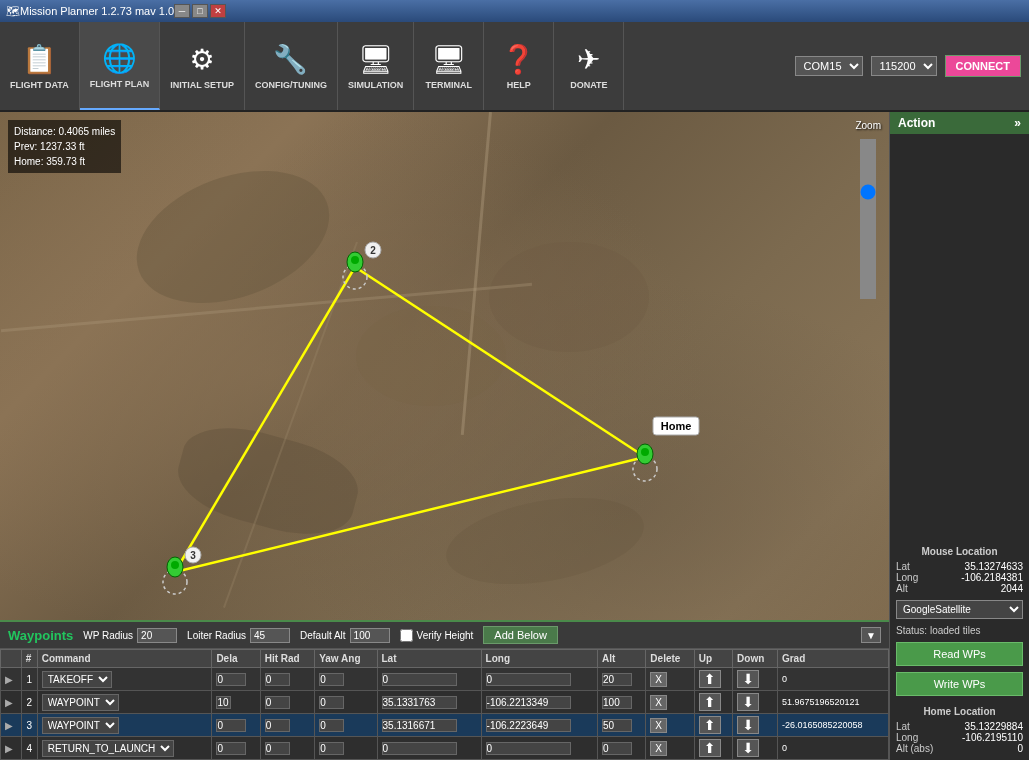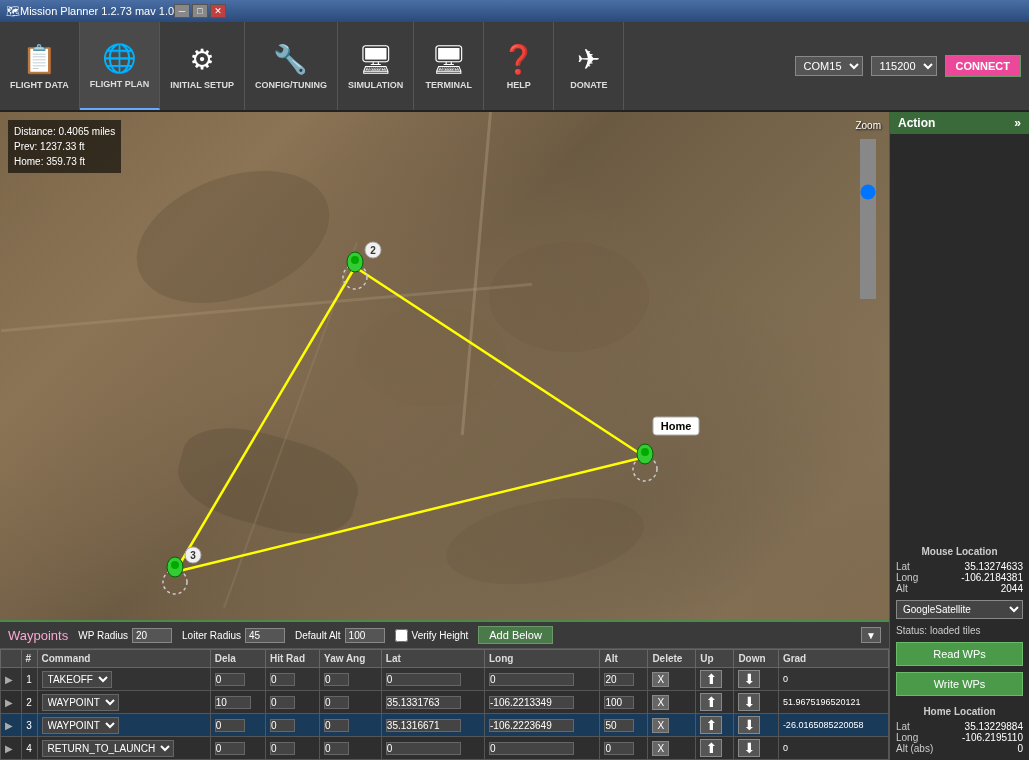--- a/index.html
+++ b/index.html
@@ -162,21 +162,21 @@
     }
 
     #wp-header {
       background: #3a3a3a;
       display: flex;
       align-items: center;
       padding: 4px 8px;
       gap: 10px;
       border-bottom: 1px solid #555;
     }
-    .wp-title { font-size: 13px; font-weight: normal; color: #f9a8d4; }
+    .wp-title { font-size: 13px; font-weight: bold; color: #22c55e; }
     .wp-field { display: flex; align-items: center; gap: 4px; font-size: 10px; }
     .wp-input { background: #555; border: 1px solid #888; color: #fff; width: 40px; padding: 1px 3px; font-size: 10px; }
     .wp-checkbox-label { display: flex; align-items: center; gap: 4px; font-size: 10px; }
     .add-below-btn {
       background: #4a7a4a;
       border: 1px solid #6a9a6a;
       color: #fff;
       padding: 2px 10px;
       cursor: pointer;
       font-size: 11px;
@@ -490,21 +490,21 @@
       <td style="font-size:9px;">0</td>
     </tr>
             <tr>
       <td><button class="expand-btn">▶</button></td>
       <td class="row-num">2</td>
       <td>
         <select class="cmd-select">
           <option>WAYPOINT</option>
         </select>
       </td>
-      <td><input type="text" value="10" style="width: 36px; background: rgb(68, 68, 68); border: 1px solid rgb(102, 102, 102); color: rgb(255, 255, 255); font-size: 10px;"></td>
+      <td><input type="text" value="10" style="width: 15px; background: rgb(68, 68, 68); border: 1px solid rgb(102, 102, 102); color: rgb(255, 255, 255); font-size: 10px;"></td>
       <td><input type="text" value="0" style="width: 25px; background: rgb(68, 68, 68); border: 1px solid rgb(102, 102, 102); color: rgb(255, 255, 255); font-size: 10px;"></td>
       <td><input type="text" value="0" style="width: 25px; background: rgb(68, 68, 68); border: 1px solid rgb(102, 102, 102); color: rgb(255, 255, 255); font-size: 10px;"></td>
       <td><input type="text" value="35.1331763" style="width: 75px; background: rgb(68, 68, 68); border: 1px solid rgb(102, 102, 102); color: rgb(255, 255, 255); font-size: 10px;"></td>
       <td><input type="text" value="-106.2213349" style="width: 85px; background: rgb(68, 68, 68); border: 1px solid rgb(102, 102, 102); color: rgb(255, 255, 255); font-size: 10px;"></td>
       <td><input type="text" value="100" style="width: 30px; background: rgb(68, 68, 68); border: 1px solid rgb(102, 102, 102); color: rgb(255, 255, 255); font-size: 10px;"></td>
       <td><button class="del-btn">X</button></td>
       <td><button class="arrow-btn">⬆</button></td>
       <td><button class="arrow-btn">⬇</button></td>
       <td style="font-size:9px;">51.9675196520121</td>
     </tr>

